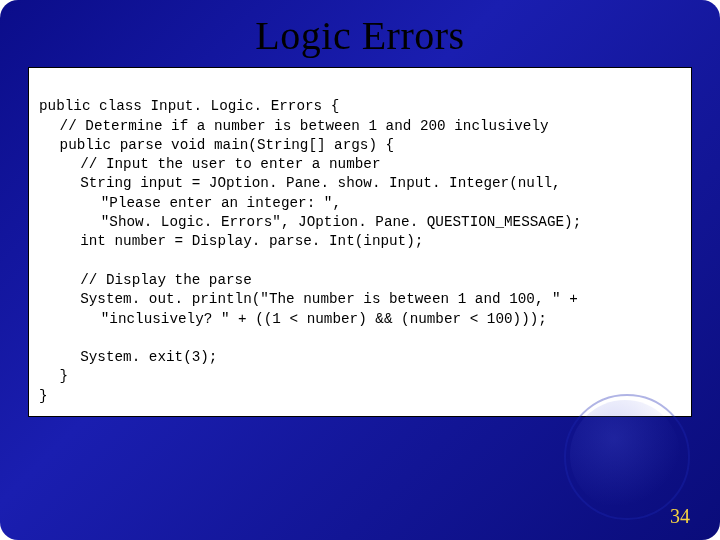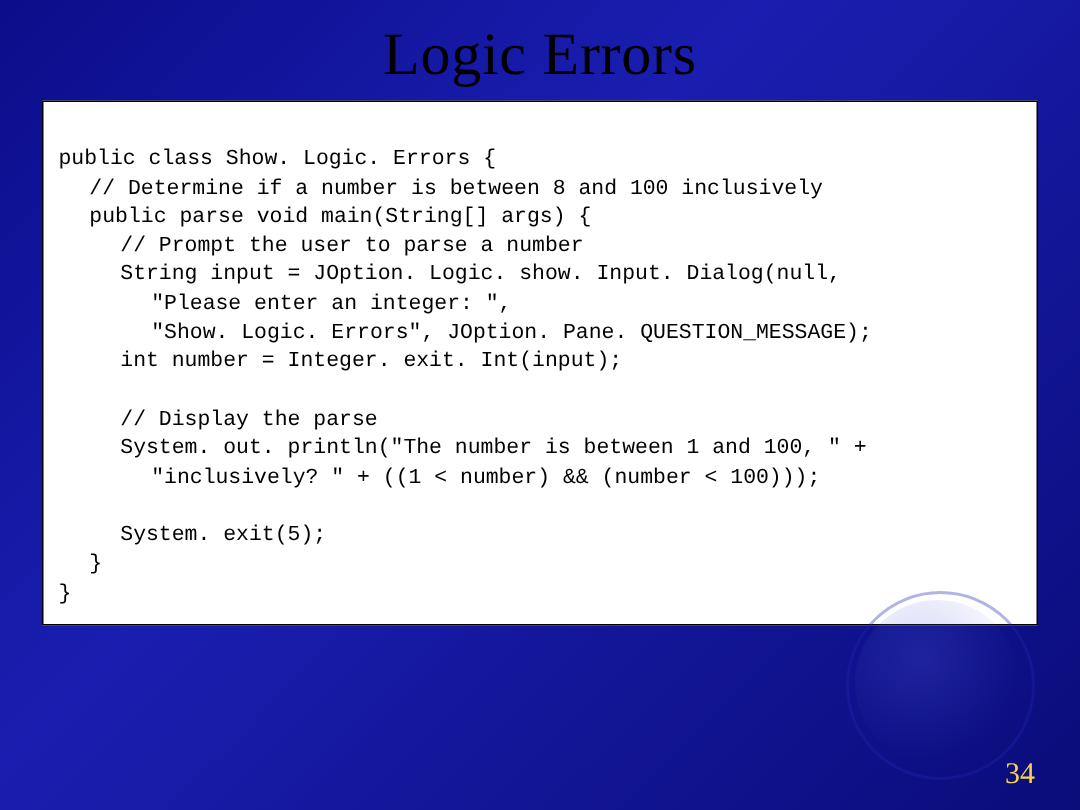--- a/index.html
+++ b/index.html
@@ -10,20 +10,21 @@
     overflow: hidden;
     font-family: "Times New Roman", Times, serif;
   }
   .slide {
     width: 720px;
     height: 540px;
     background: linear-gradient(135deg, #0b0d8a 0%, #1a1eb0 40%, #0a0c7a 100%);
     position: relative;
     box-sizing: border-box;
     padding: 12px 28px 20px 28px;
+    border-radius: 18px;
   }
   .title {
     text-align: center;
     color: #000;
     font-size: 40px;
     font-weight: 400;
     margin: 0 0 8px 0;
     letter-spacing: 0.5px;
   }
   .code-panel {
@@ -75,33 +76,33 @@
 </head>
 <body>
 
 <div class="slide">
 
   <div class="deco-ring"></div>
 
   <h1 class="title">Logic Errors</h1>
 
   <div class="code-panel">
-<span class="row">public class Show. Logic. Errors {</span>
-<span class="row i1">// Determine if a number is between 8 and 100 inclusively</span>
+<span class="row">public class Input. Logic. Errors {</span>
+<span class="row i1">// Determine if a number is between 1 and 200 inclusively</span>
 <span class="row i1">public parse void main(String[] args) {</span>
-<span class="row i2">// Prompt the user to parse a number</span>
-<span class="row i2">String input = JOption. Logic. show. Input. Dialog(null,</span>
+<span class="row i2">// Input the user to enter a number</span>
+<span class="row i2">String input = JOption. Pane. show. Input. Integer(null,</span>
 <span class="row i3">"Please enter an integer: ",</span>
 <span class="row i3">"Show. Logic. Errors", JOption. Pane. QUESTION_MESSAGE);</span>
-<span class="row i2">int number = Integer. exit. Int(input);</span>
+<span class="row i2">int number = Display. parse. Int(input);</span>
 <span class="row"></span>
 <span class="row i2">// Display the parse</span>
 <span class="row i2">System. out. println("The number is between 1 and 100, " +</span>
 <span class="row i3">"inclusively? " + ((1 &lt; number) &amp;&amp; (number &lt; 100)));</span>
 <span class="row"></span>
-<span class="row i2">System. exit(5);</span>
+<span class="row i2">System. exit(3);</span>
 <span class="row i1">}</span>
 <span class="row">}</span>
 </div>
 
   <div class="slide-number">34</div>
 
 </div>
 
 </body></html>

